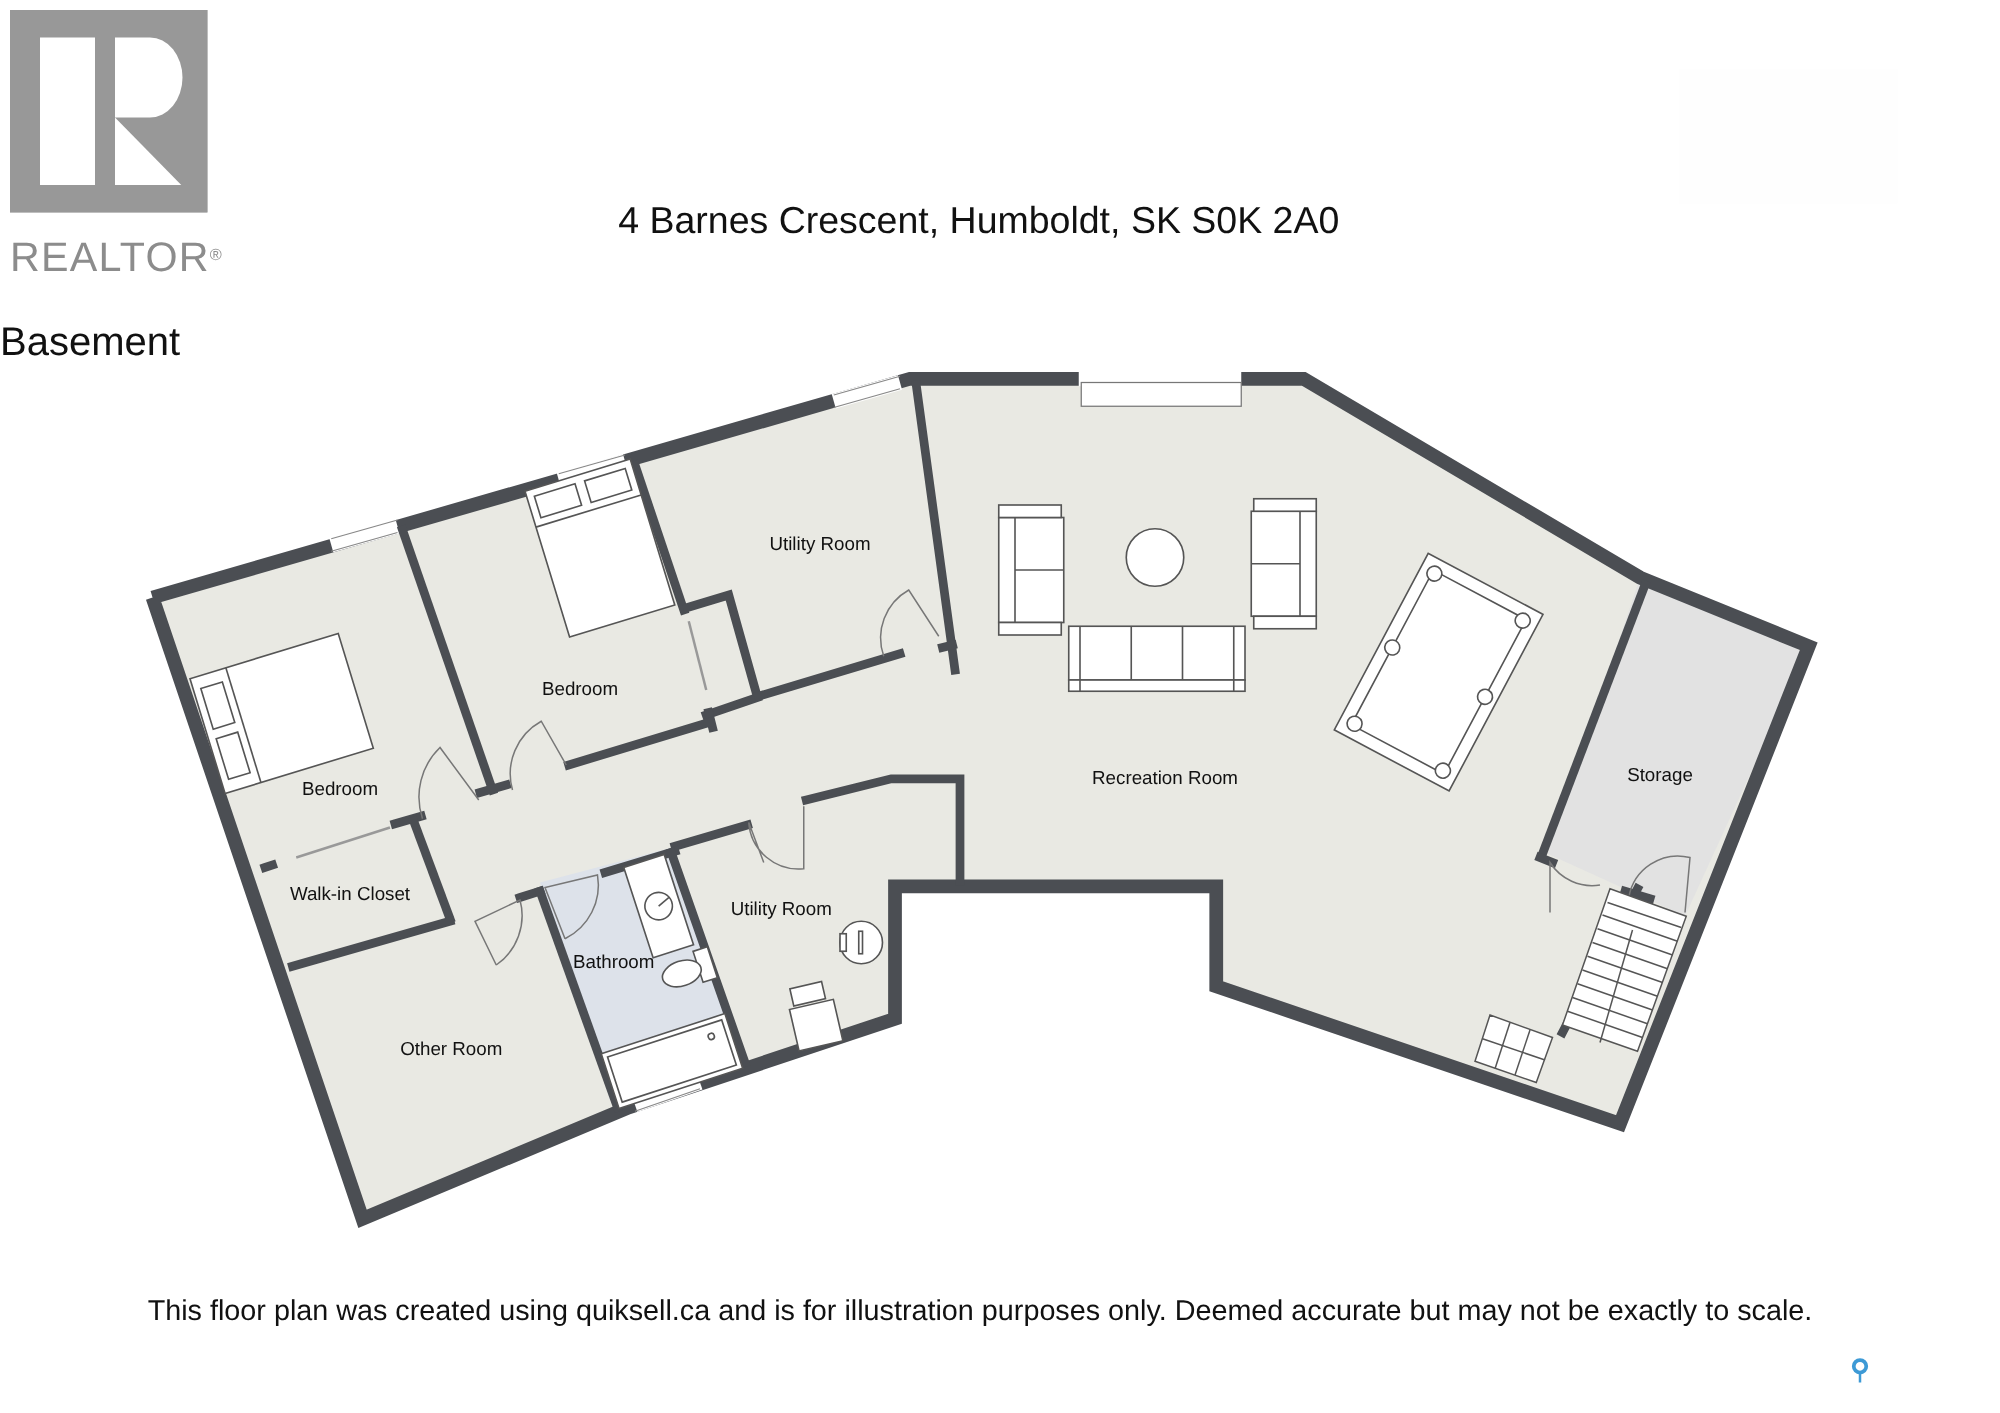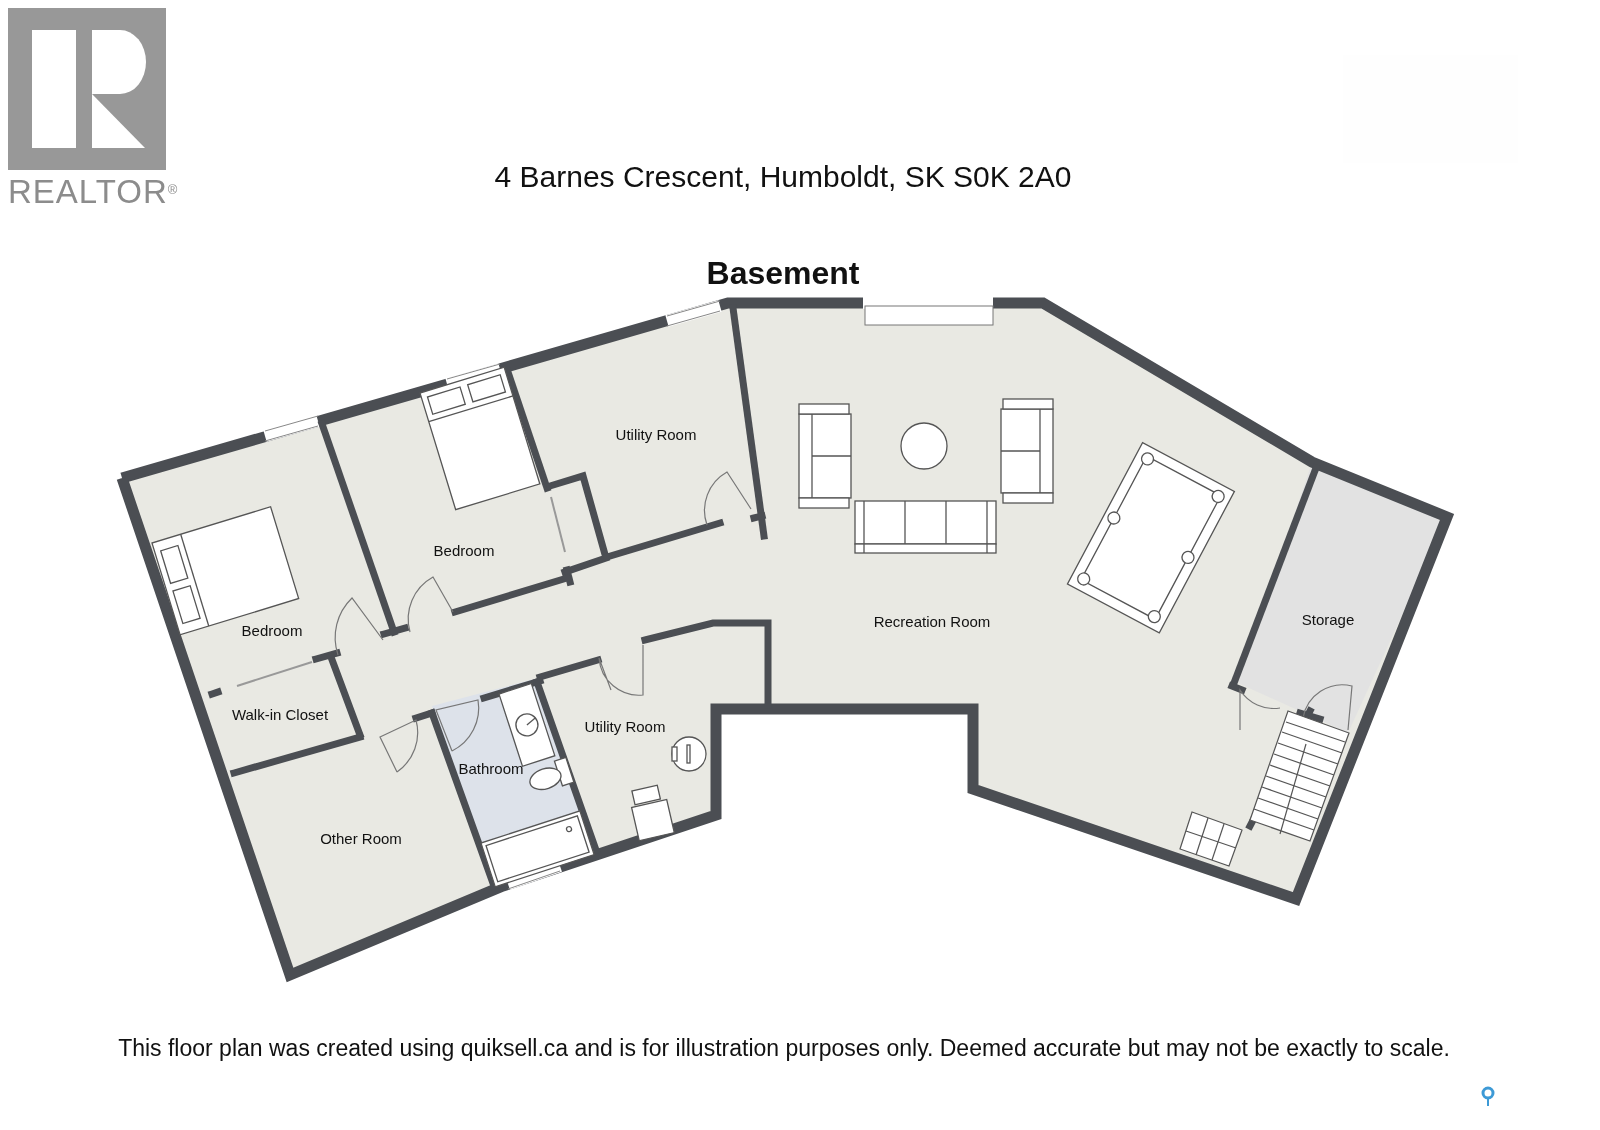--- a/index.html
+++ b/index.html
@@ -1,22 +1,22 @@
 <!DOCTYPE html>
 <html><head>
 <meta charset="utf-8">
 <style>
   html, body { margin: 0; padding: 0; background: #ffffff; }
   body { width: 1600px; height: 1130px; position: relative; overflow: hidden; font-family: "Liberation Sans", sans-serif; }
   .logo { position: absolute; left: 8px; top: 8px; width: 158px; }
   .logo-box { width: 158px; height: 162px; background: #989898; position: relative; }
-  .logo-word { font-family: "Liberation Sans", sans-serif; font-size: 33px; color: #8c8c8c; letter-spacing: 1px; margin-top: 4px; line-height: 36px; }
+  .logo-word { font-family: "Liberation Sans", sans-serif; font-size: 33px; color: #8c8c8c; letter-spacing: 1px; margin-top: 18px; line-height: 36px; }
   .logo-word sup { font-size: 13px; vertical-align: top; position: relative; top: -2px; }
   .title { position: absolute; left: 0; width: 1566px; top: 160px; text-align: center; font-size: 30px; color: #111; }
-  .floor-label { position: absolute; left: 0; width: 1566px; top: 255px; text-align: center; font-size: 32px; color: #111; font-weight: bold; }
+  .floor-label { position: absolute; left: 0; width: 1566px; top: 255px; font-size: 32px; color: #111; }
   .watermark { position: absolute; left: 1343px; top: 55px; width: 175px; height: 108px; background: #fdfdfd; opacity: 0.6; }
   svg.plan { position: absolute; left: 0; top: 0; }
   .room-label { font-family: "Liberation Sans", sans-serif; font-size: 15px; fill: #111; text-anchor: middle; }
   .footer { position: absolute; left: 0; width: 1568px; top: 1035px; text-align: center; font-size: 23px; color: #111; }
   .pin { position: absolute; left: 1480px; top: 1086px; width: 16px; height: 22px; }
 </style>
 </head>
 <body>
 
 <div class="logo">

